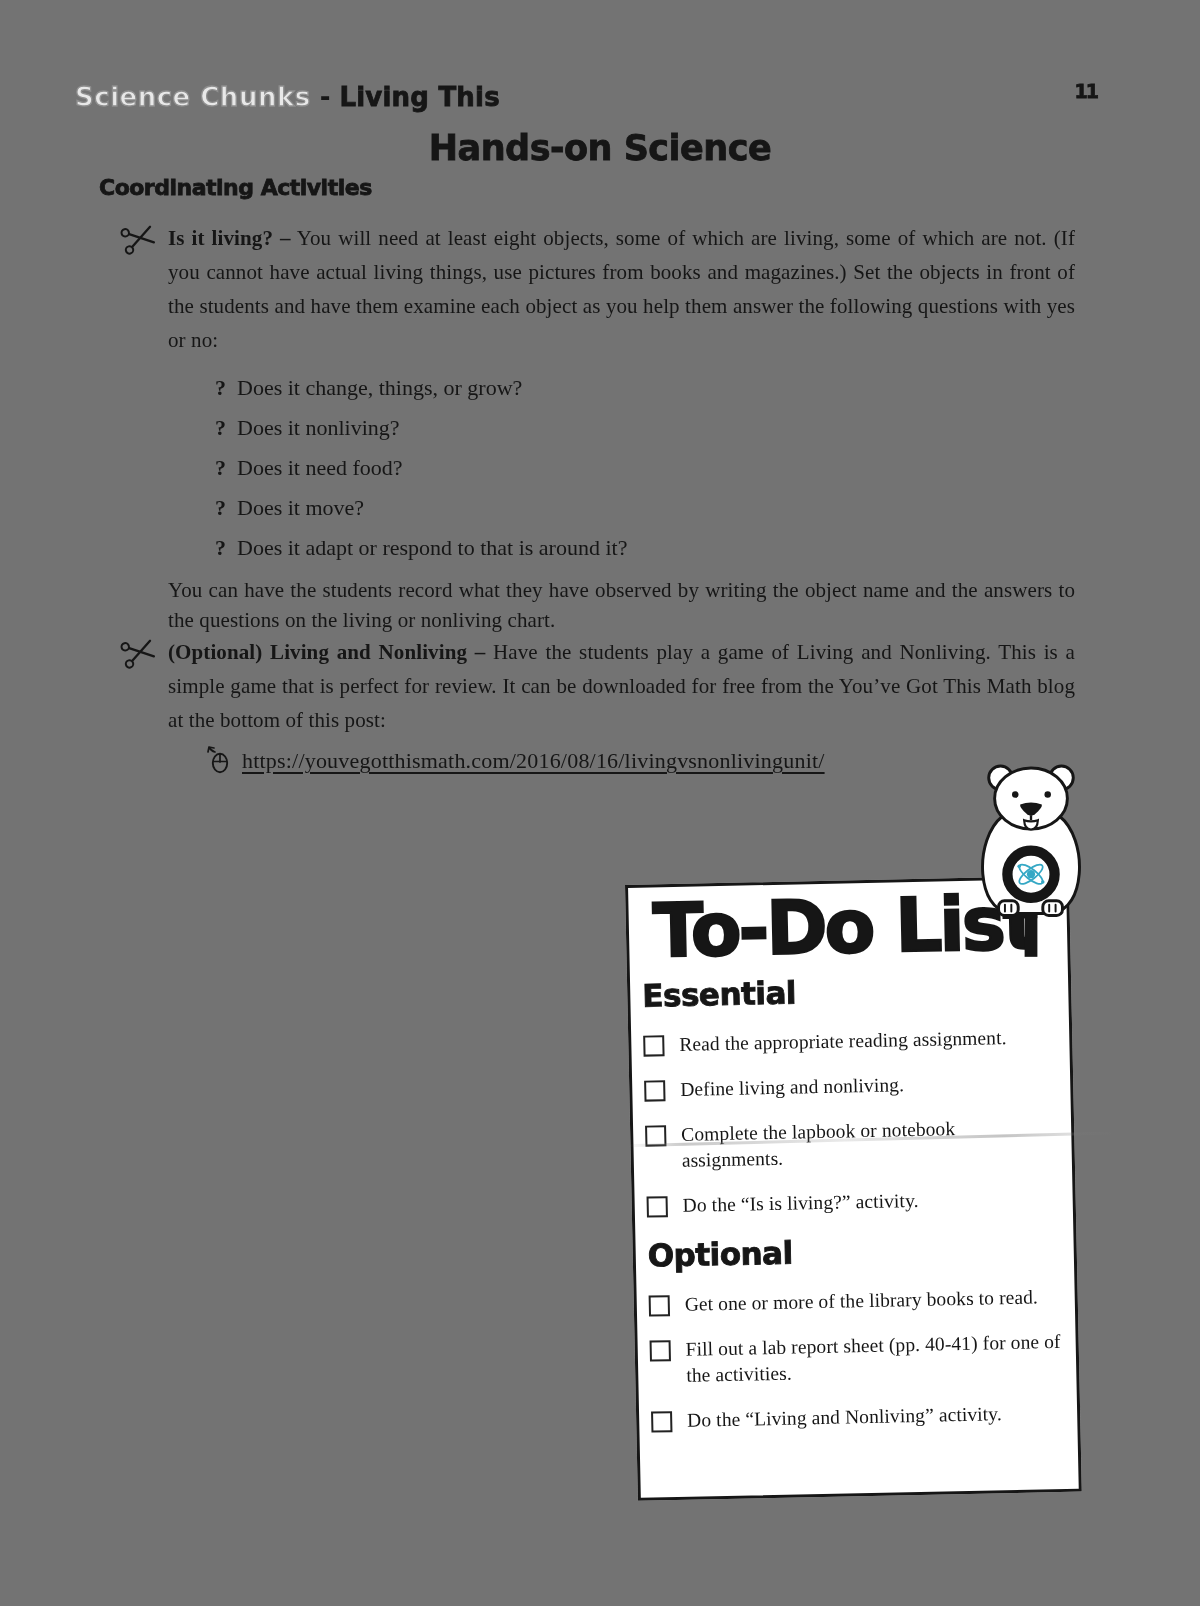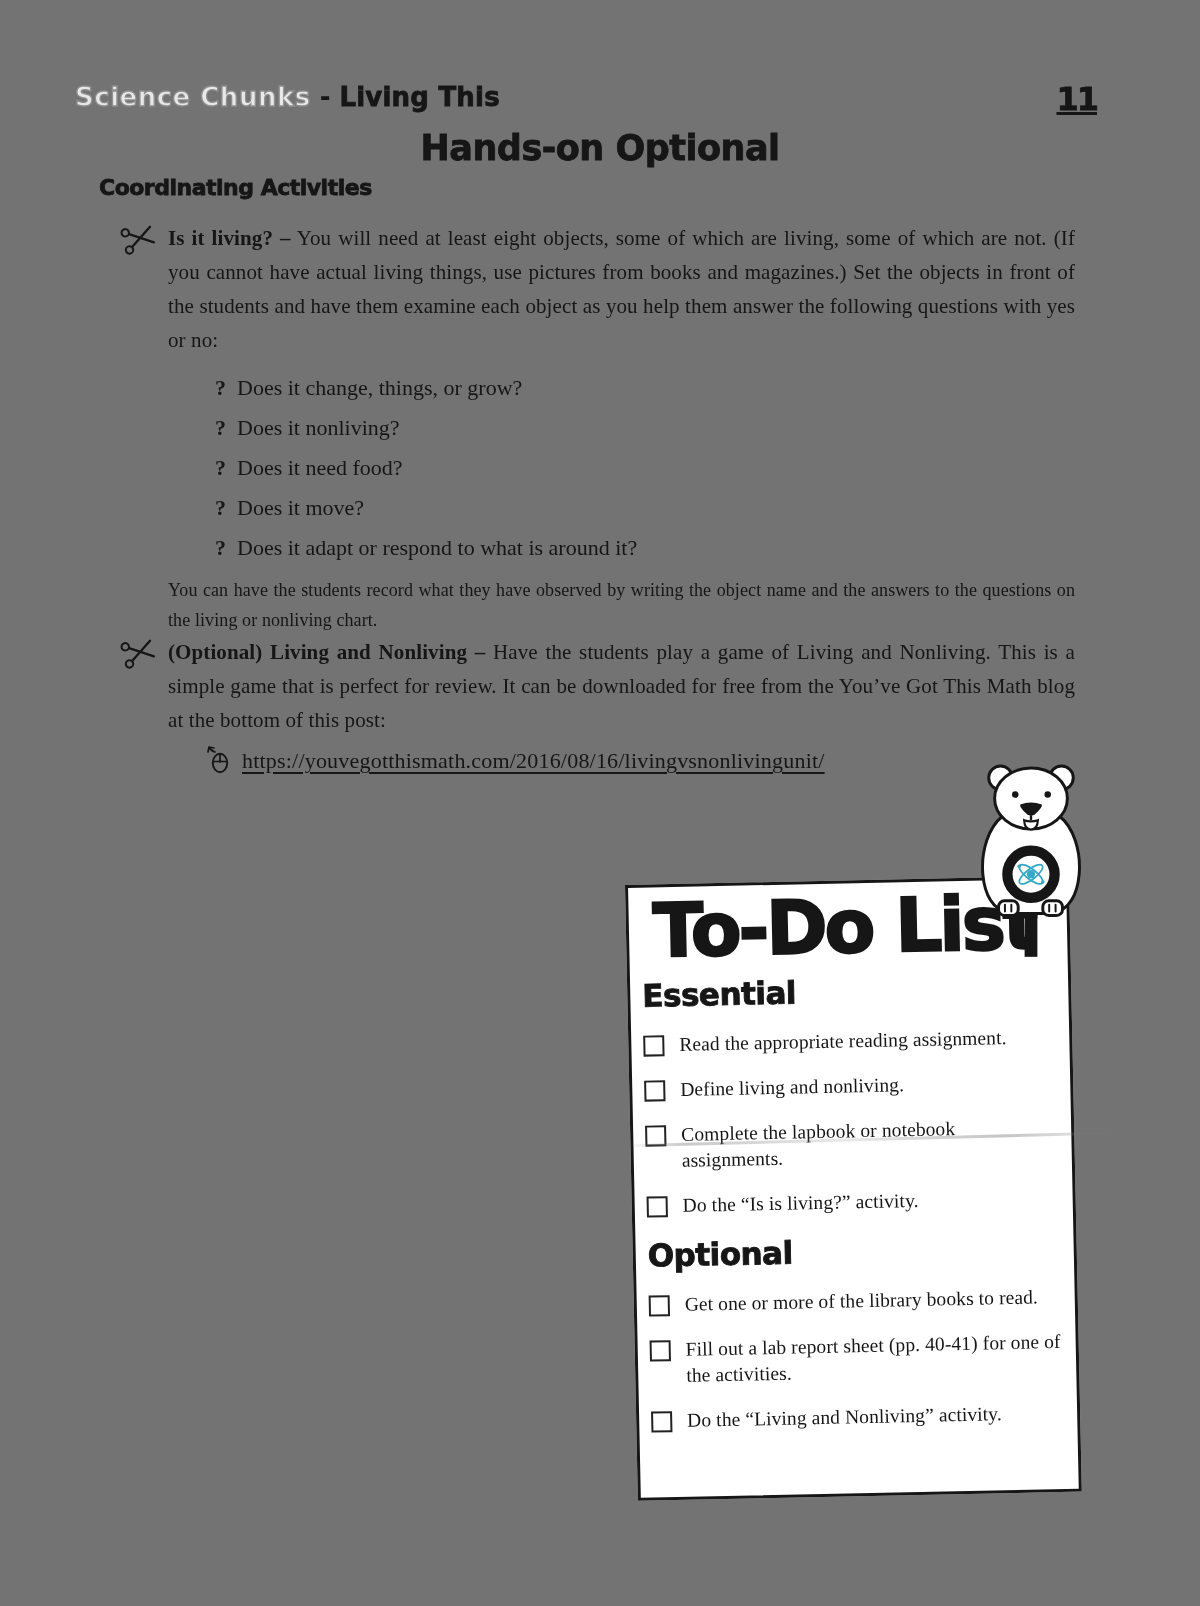--- a/index.html
+++ b/index.html
@@ -8,35 +8,35 @@
     font-family:"Liberation Serif","DejaVu Serif",serif;color:#161616;overflow:hidden;
   }
   .chunky{font-family:"DejaVu Sans","Liberation Sans",sans-serif;font-weight:bold;-webkit-text-stroke:0.8px currentColor;}
 
   
   .header-row{position:absolute;top:82px;left:75px;right:100px;display:flex;align-items:baseline;gap:9px;font-size:26px;}
   .brand{font-family:"DejaVu Sans","Liberation Sans",sans-serif;font-weight:bold;color:#e8e8e8;
          -webkit-text-stroke:1.3px #8f8f8f;letter-spacing:0.5px;}
   .header-sep{font-weight:bold;font-family:"DejaVu Sans",sans-serif;}
   .unit{letter-spacing:0.2px;}
-  .page-number{position:absolute;top:80px;right:103px;font-size:32px;letter-spacing:-2px;text-decoration:underline;}
+  .page-number{position:absolute;top:80px;right:103px;font-size:19px;letter-spacing:-2px;}
 
   .main-title{position:absolute;top:128px;left:0;width:100%;text-align:center;font-size:35px;letter-spacing:-0.5px;}
   .section-title{position:absolute;top:175px;left:99px;font-size:22px;letter-spacing:-0.5px;}
 
   
   .content{position:absolute;top:221px;left:122px;width:953px;}
   .bullet{display:flex;}
   .icon-cell{width:46px;flex:none;padding-top:5px;}
   .btext{flex:1;font-size:21px;line-height:34px;text-align:justify;letter-spacing:0.1px;}
   .lead{font-weight:bold;}
   .q-list{margin:11px 0 7px 93px;}
   .q-item{font-size:22px;line-height:40px;}
   .q-mark{font-weight:bold;margin-right:11px;}
-  .note{margin-left:46px;font-size:18px;line-height:30px;text-align:justify;letter-spacing:0.1px;}
+  .note{margin-left:46px;font-size:21px;line-height:30px;text-align:justify;letter-spacing:0.1px;}
   .link-row{margin:7px 0 0 83px;display:flex;align-items:center;gap:11px;}
   .url{font-size:22px;color:#161616;text-decoration:underline;text-underline-offset:4px;letter-spacing:0.2px;}
 
   
   .todo-paper{
     position:absolute;left:625px;top:885px;width:444px;height:616px;background:#fff;
     border:3px solid #161616;transform:rotate(-1.2deg);transform-origin:top left;z-index:1;
     padding:0 14px 0 12px;box-sizing:border-box;
   }
   .todo-title{
@@ -64,21 +64,21 @@
 
 <div class="page">
 
   <div class="header-row">
     <span class="brand">Science Chunks</span>
     <span class="header-sep">-</span>
     <span class="unit chunky">Living This</span>
   </div>
   <div class="page-number chunky">11</div>
 
-  <div class="main-title chunky">Hands-on Optional</div>
+  <div class="main-title chunky">Hands-on Science</div>
   <div class="section-title chunky">Coordinating Activities</div>
 
   <div class="content">
 
     <div class="bullet">
       <span class="icon-cell">
         <svg width="33" height="29" viewBox="0 0 33 29" style="transform:rotate(-14deg);overflow:visible">
           <g stroke="#161616" stroke-width="2.3" fill="none" stroke-linecap="round">
             <line x1="31" y1="4" x2="9" y2="19"></line>
             <line x1="31" y1="20" x2="9" y2="6"></line>
@@ -88,21 +88,21 @@
         </svg>
       </span>
       <div class="btext"><span class="lead">Is it living? –</span> <span>You will need at least eight objects, some of which are living, some of which are not. (If you cannot have actual living things, use pictures from books and magazines.) Set the objects in front of the students and have them examine each object as you help them answer the following questions with yes or no:</span></div>
     </div>
 
     <div class="q-list">
       <div class="q-item"><span class="q-mark">?</span><span>Does it change, things, or grow?</span></div>
       <div class="q-item"><span class="q-mark">?</span><span>Does it nonliving?</span></div>
       <div class="q-item"><span class="q-mark">?</span><span>Does it need food?</span></div>
       <div class="q-item"><span class="q-mark">?</span><span>Does it move?</span></div>
-      <div class="q-item"><span class="q-mark">?</span><span>Does it adapt or respond to what is around it?</span></div>
+      <div class="q-item"><span class="q-mark">?</span><span>Does it adapt or respond to that is around it?</span></div>
     </div>
 
     <div class="note">You can have the students record what they have observed by writing the object name and the answers to the questions on the living or nonliving chart.</div>
 
     <div class="bullet">
       <span class="icon-cell">
         <svg width="33" height="29" viewBox="0 0 33 29" style="transform:rotate(-14deg);overflow:visible">
           <g stroke="#161616" stroke-width="2.3" fill="none" stroke-linecap="round">
             <line x1="31" y1="4" x2="9" y2="19"></line>
             <line x1="31" y1="20" x2="9" y2="6"></line>

